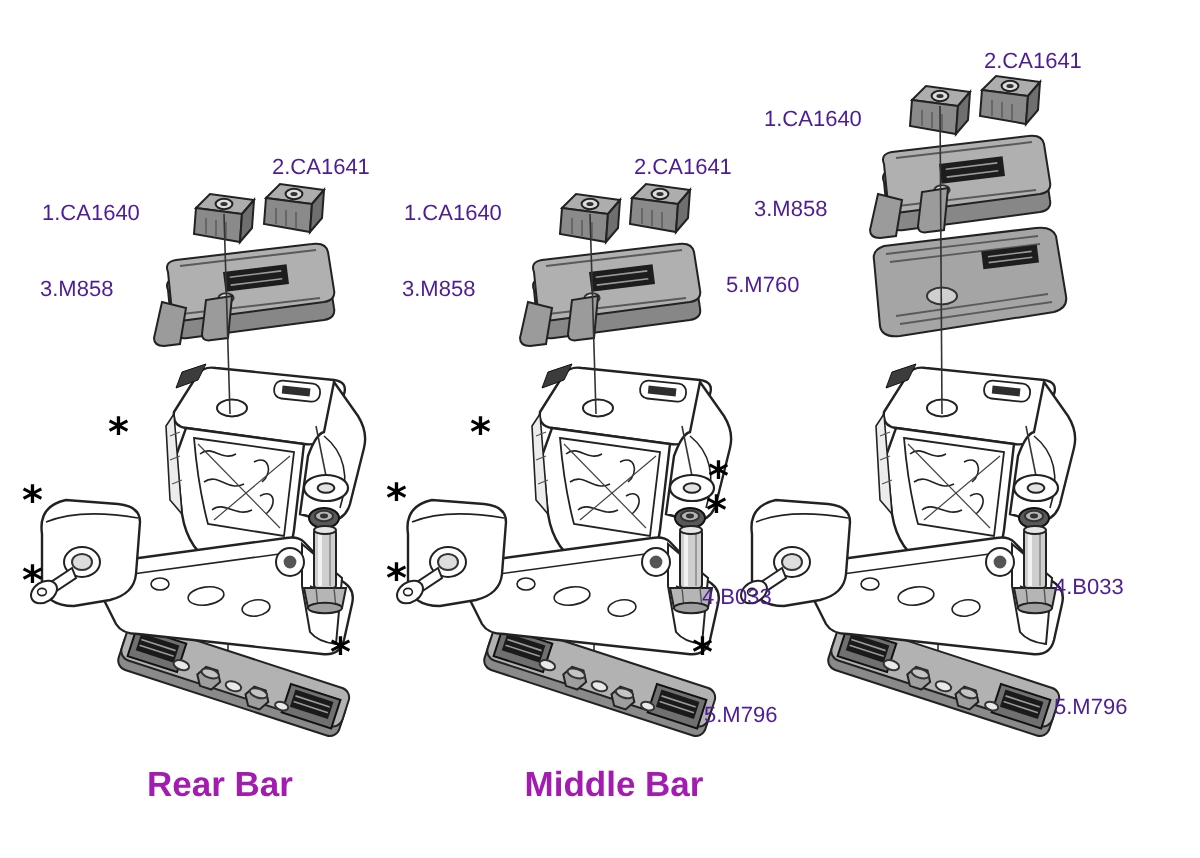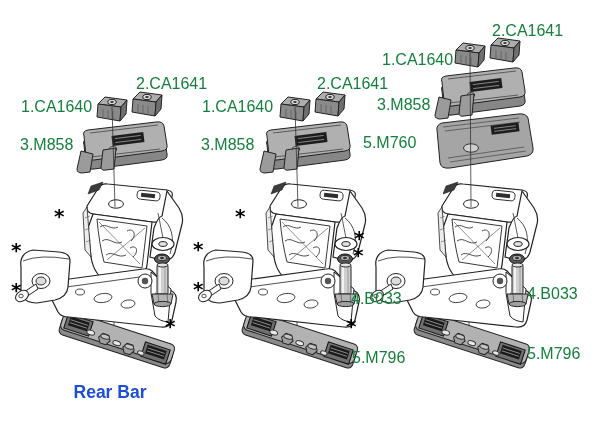--- a/index.html
+++ b/index.html
@@ -1,20 +1,20 @@
 <!DOCTYPE html>
 <html><head>
 <meta charset="utf-8">
 <style>
   html,body{margin:0;padding:0;background:#fff;}
   .stage{position:relative;width:600px;height:429px;background:#ffffff;overflow:hidden;
          font-family:"Liberation Sans", sans-serif;}
   .stage svg{position:absolute;left:0;top:0;}
-  .plbl{position:absolute;font-size:16px;color:#15803d;white-space:nowrap;line-height:14px;}
-  .title{position:absolute;font-size:17.5px;font-weight:bold;color:#1d4ed8;width:130px;
+  .plbl{position:absolute;font-size:11px;color:#4c1d95;white-space:nowrap;line-height:14px;}
+  .title{position:absolute;font-size:17.5px;font-weight:bold;color:#a21caf;width:130px;
          text-align:center;white-space:nowrap;line-height:18px;}
   .ast{position:absolute;font-family:"DejaVu Sans",sans-serif;font-weight:bold;font-size:20px;
        line-height:16px;color:#000;}
 </style>
 </head>
 <body>
 
 <div class="stage">
 
 <svg width="600" height="429" viewBox="0 0 600 429">
@@ -187,20 +187,21 @@
 <div class="plbl" style="left:21px;top:100px">1.CA1640</div>
 <div class="plbl" style="left:136px;top:77px">2.CA1641</div>
 <div class="plbl" style="left:20px;top:138px">3.M858</div>
 <div class="title" style="left:45px;top:383px">Rear Bar</div>
 
 <div class="plbl" style="left:202px;top:100px">1.CA1640</div>
 <div class="plbl" style="left:317px;top:77px">2.CA1641</div>
 <div class="plbl" style="left:201px;top:138px">3.M858</div>
 <div class="plbl" style="left:351px;top:292px">4.B033</div>
 <div class="plbl" style="left:352px;top:351px">5.M796</div>
+<div class="title" style="left:242px;top:383px">Middle Bar</div>
 
 <div class="plbl" style="left:382px;top:53px">1.CA1640</div>
 <div class="plbl" style="left:492px;top:24px">2.CA1641</div>
 <div class="plbl" style="left:377px;top:98px">3.M858</div>
 <div class="plbl" style="left:363px;top:136px">5.M760</div>
 <div class="plbl" style="left:527px;top:287px">4.B033</div>
 <div class="plbl" style="left:527px;top:347px">5.M796</div>
 
 <span class="ast" style="left:54px;top:208px">*</span>
 <span class="ast" style="left:11px;top:242px">*</span>

